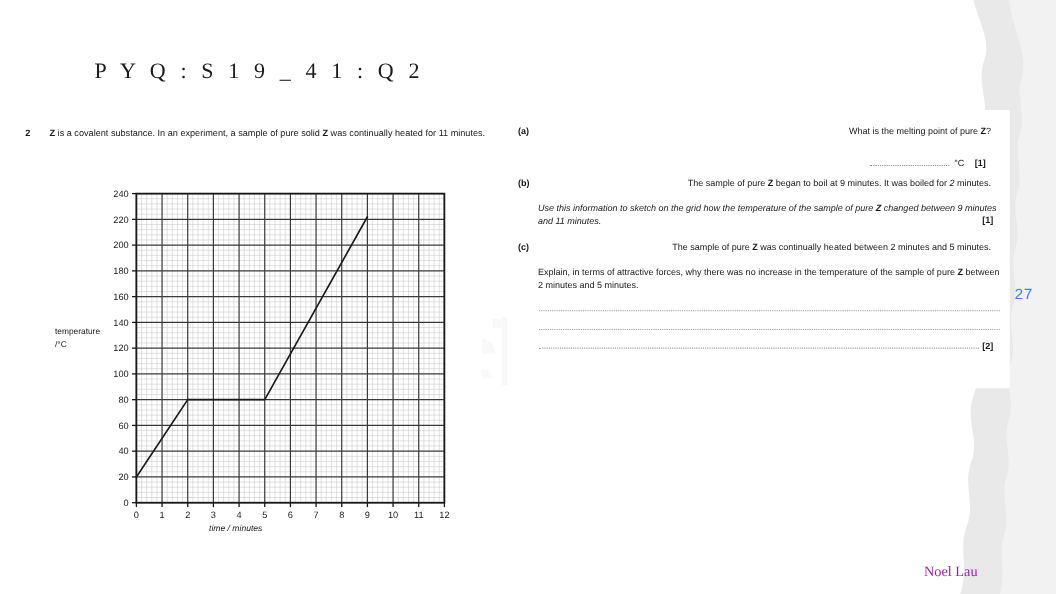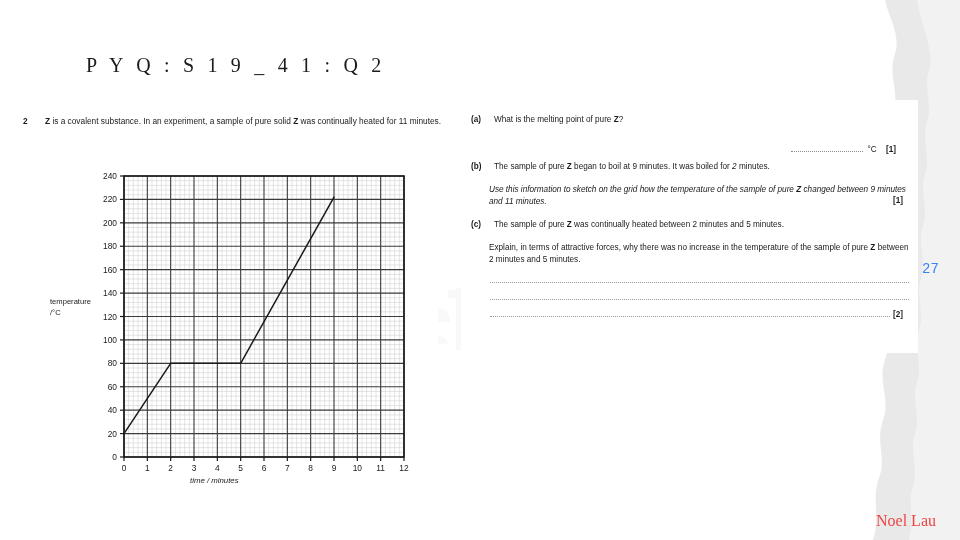--- a/index.html
+++ b/index.html
@@ -119,21 +119,21 @@
     align-items: flex-start;
     font-size: 8.2px;
     line-height: 11.6px;
     width: 430px;
   }
   .qlabel {
     font-weight: bold;
     width: 23px;
     flex: 0 0 23px;
   }
-  .qbody { flex: 1 1 auto; }
+  .qbody { flex: 1 1 auto; text-align: right; }
   .sub {
     position: absolute;
     left: 28px;
     font-size: 8.2px;
     line-height: 11.6px;
     width: 420px;
   }
   .marks {
     font-weight: bold;
     font-size: 8.2px;
@@ -154,25 +154,25 @@
     position: absolute;
     left: 922px;
     top: 261px;
     font-family: Liberation Mono, monospace;
     font-size: 14px;
     color: #3b82f6;
     text-align: center;
   }
   .sig {
     position: absolute;
-    left: 876px;
+    left: 840px;
     top: 512px;
     font-family: "Liberation Serif", serif;
-    font-size: 16px;
-    color: #ef4444;
+    font-size: 13px;
+    color: #a21caf;
   }
 </style>
 </head>
 <body>
 
 <div id="slide">
 
   <svg class="deco-band" viewBox="0 0 105 540" preserveAspectRatio="none">
     <path d="M30,0 L105,0 L105,540 L18,540
              C26,516 16,498 24,478

